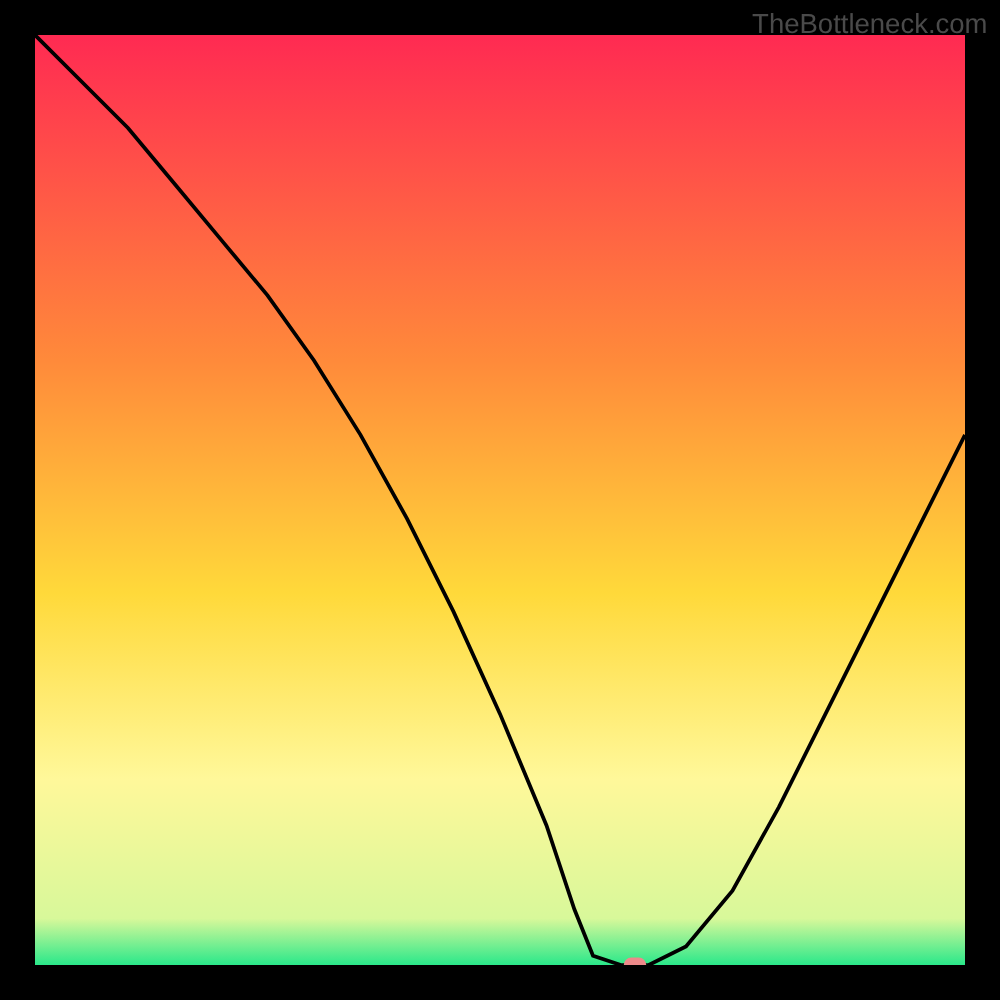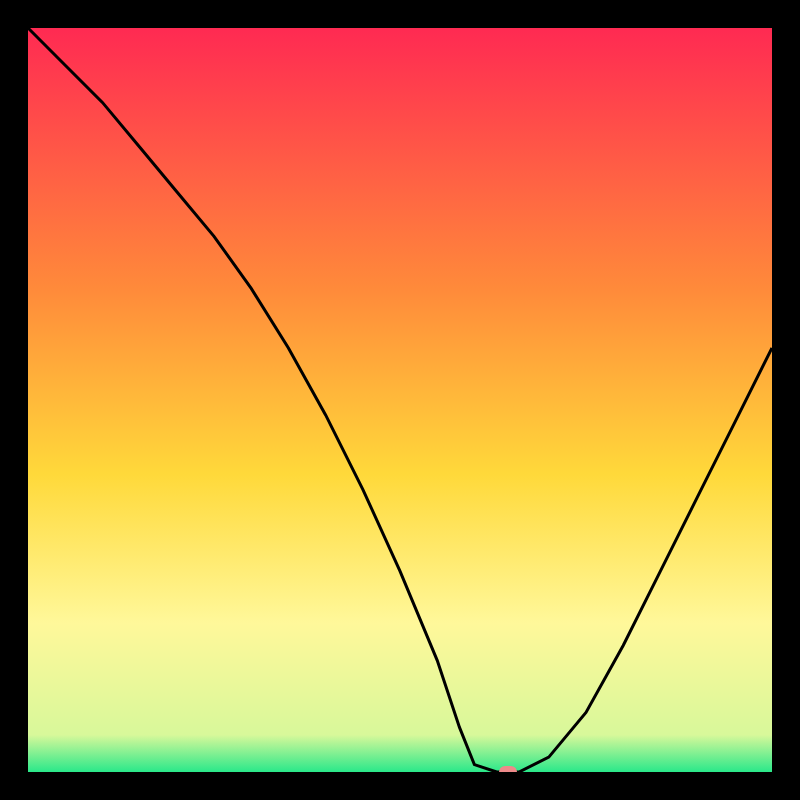--- a/index.html
+++ b/index.html
@@ -8,20 +8,21 @@
 .watermark{position:absolute;top:6px;right:10px;color:#4a4a4a;font-size:22px;font-weight:500;z-index:10}
 .plot-area{position:absolute;top:28px;left:28px;width:744px;height:744px;overflow:hidden}
 .gradient-bg{position:absolute;top:0;left:0;width:100%;height:100%}
 .curve-svg{position:absolute;top:0;left:0;width:100%;height:100%;z-index:5}
 .marker{position:absolute;width:18px;height:12px;background:#ed8a8a;border-radius:6px;z-index:6;transform:translate(-50%,-50%)}
 </style>
 </head>
 <body>
 
 <div class="chart-container">
+  <div class="watermark">TheBottleneck.com</div>
   <div class="plot-area">
     <svg class="gradient-bg" viewBox="0 0 744 744" preserveAspectRatio="none">
       <defs>
         <linearGradient id="bg-grad" x1="0" y1="0" x2="0" y2="1">
             <stop offset="0%" stop-color="#ff2a52"></stop>
             <stop offset="35%" stop-color="#ff8a3a"></stop>
             <stop offset="60%" stop-color="#ffd93a"></stop>
             <stop offset="80%" stop-color="#fff89a"></stop>
             <stop offset="95%" stop-color="#d8f89a"></stop>
             <stop offset="100%" stop-color="#2ae88a"></stop>

